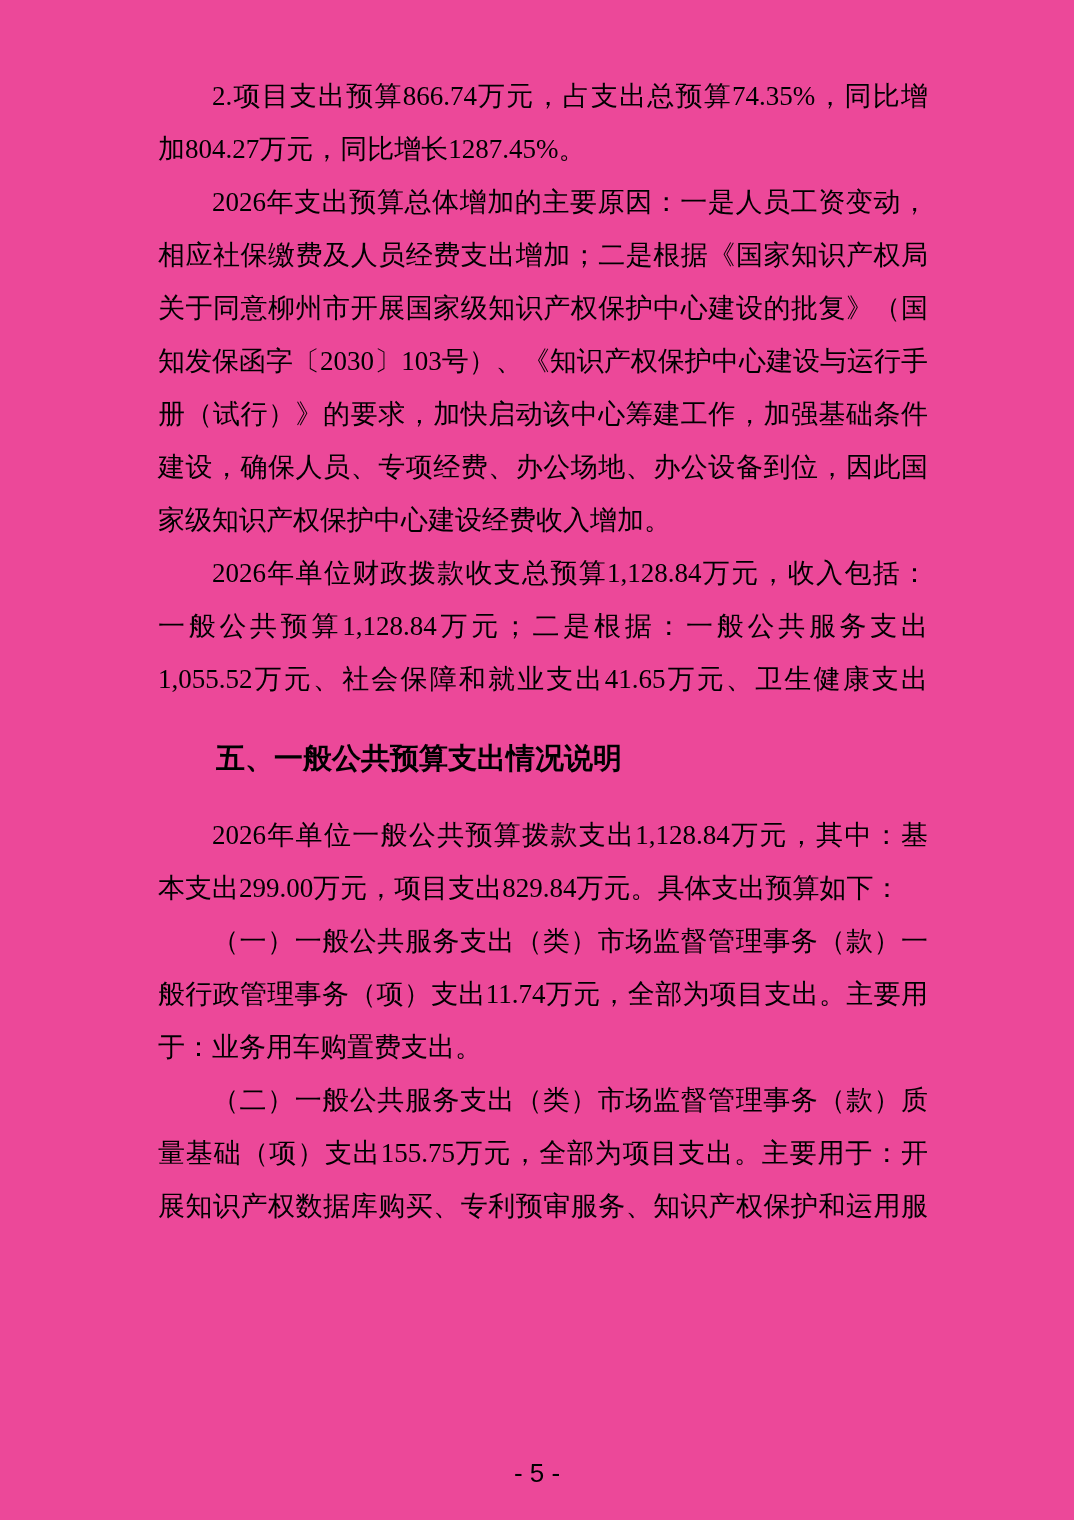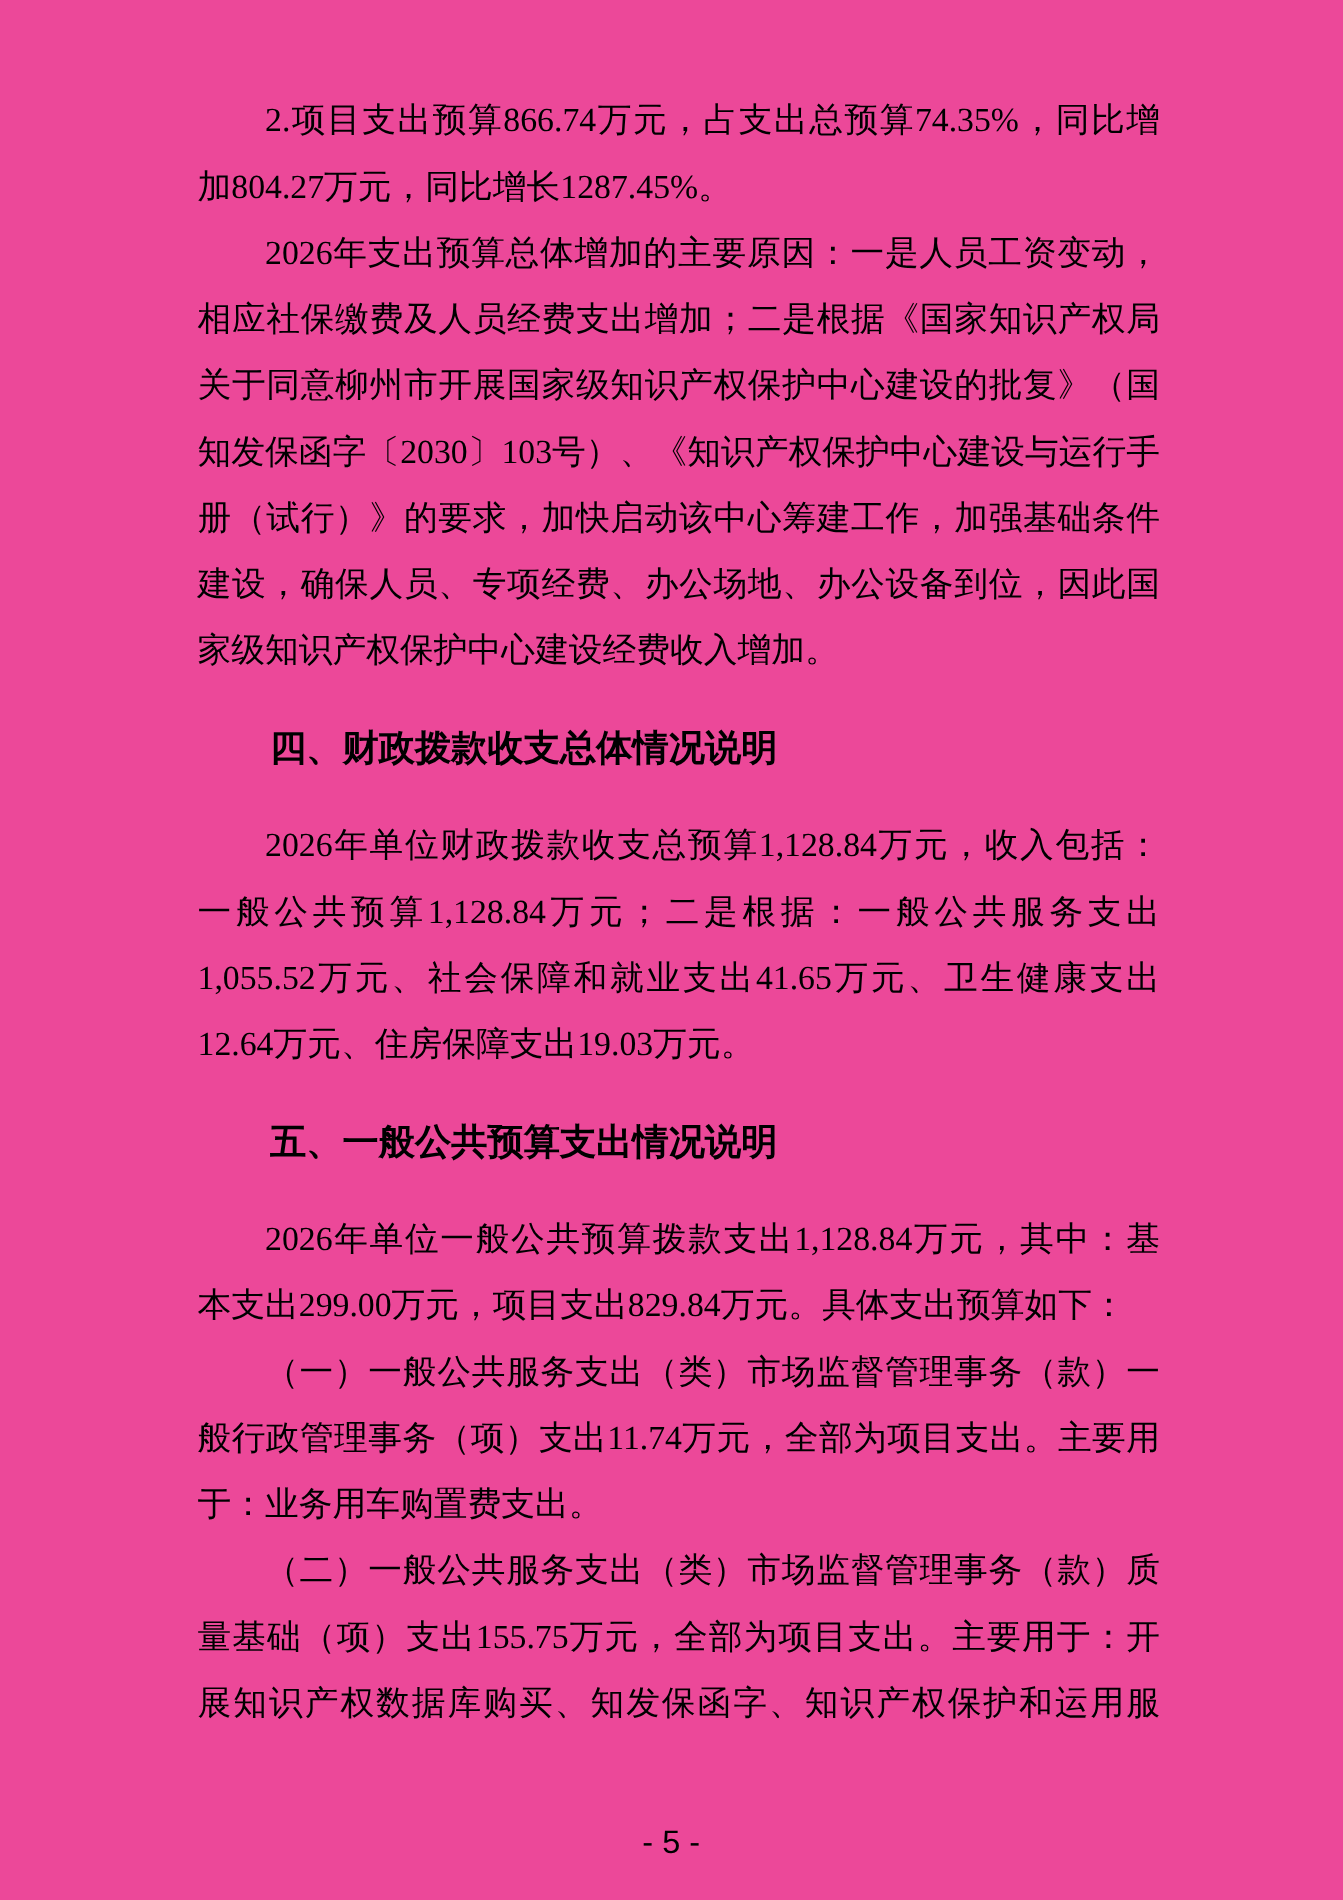--- a/index.html
+++ b/index.html
@@ -71,44 +71,42 @@
     <div>
       <div class="line first">2026年支出预算总体增加的主要原因：一是人员工资变动，</div>
       <div class="line">相应社保缴费及人员经费支出增加；二是根据《国家知识产权局</div>
       <div class="line">关于同意柳州市开展国家级知识产权保护中心建设的批复》（国</div>
       <div class="line">知发保函字〔2030〕103号）、《知识产权保护中心建设与运行手</div>
       <div class="line">册（试行）》的要求，加快启动该中心筹建工作，加强基础条件</div>
       <div class="line">建设，确保人员、专项经费、办公场地、办公设备到位，因此国</div>
       <div class="line last">家级知识产权保护中心建设经费收入增加。</div>
     </div>
 
-    <div class="heading">四、财政拨款收支总体情况说明</div>
 
     <div>
       <div class="line first">2026年单位财政拨款收支总预算1,128.84万元，收入包括：</div>
       <div class="line">一般公共预算1,128.84万元；二是根据：一般公共服务支出</div>
       <div class="line">1,055.52万元、社会保障和就业支出41.65万元、卫生健康支出</div>
-      <div class="line last">12.64万元、住房保障支出19.03万元。</div>
     </div>
 
     <div class="heading">五、一般公共预算支出情况说明</div>
 
     <div>
       <div class="line first">2026年单位一般公共预算拨款支出1,128.84万元，其中：基</div>
       <div class="line last">本支出299.00万元，项目支出829.84万元。具体支出预算如下：</div>
     </div>
 
     <div>
       <div class="line first">（一）一般公共服务支出（类）市场监督管理事务（款）一</div>
       <div class="line">般行政管理事务（项）支出11.74万元，全部为项目支出。主要用</div>
       <div class="line last">于：业务用车购置费支出。</div>
     </div>
 
     <div>
       <div class="line first">（二）一般公共服务支出（类）市场监督管理事务（款）质</div>
       <div class="line">量基础（项）支出155.75万元，全部为项目支出。主要用于：开</div>
-      <div class="line">展知识产权数据库购买、知发保函字、知识产权保护和运用服</div>
+      <div class="line">展知识产权数据库购买、专利预审服务、知识产权保护和运用服</div>
     </div>
 
   </div>
 
   <div class="page-number">- 5 -</div>
 </div>
 
 </body></html>

